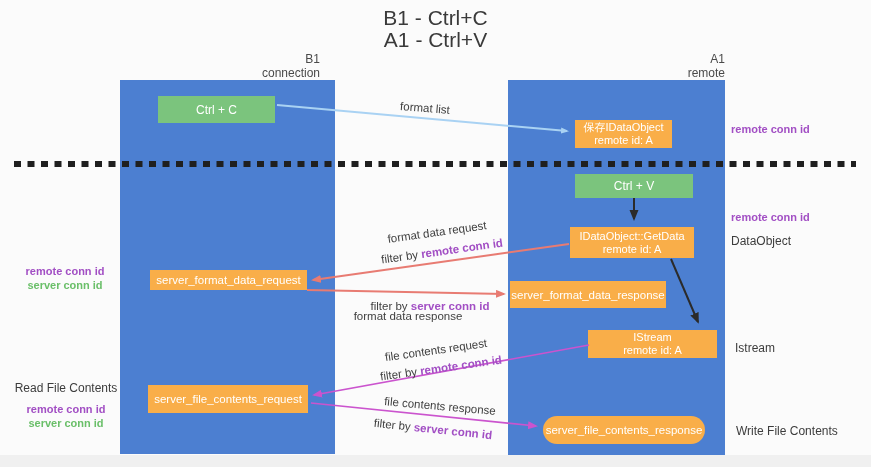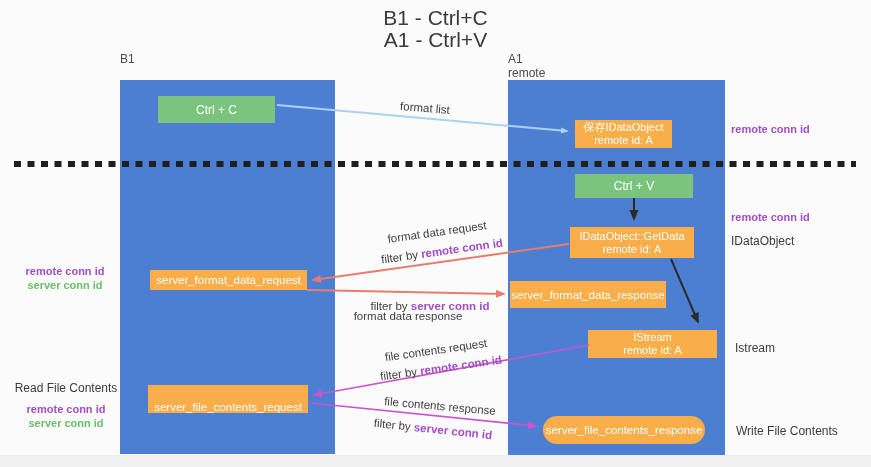--- a/index.html
+++ b/index.html
@@ -7,21 +7,21 @@
   body { font-family:"Liberation Sans", sans-serif; }
   #stage {
     position:relative; width:871px; height:467px;
     background:#fbfbfb; overflow:hidden;
   }
   .title {
     position:absolute; top:7px; left:0; width:871px;
     text-align:center; font-size:21px; line-height:22px; color:#3a3a3a;
   }
   .lane-header {
-    position:absolute; text-align:left; font-size:12px; line-height:14px; color:#4a4a4a;
+    position:absolute; text-align:right; font-size:12px; line-height:14px; color:#4a4a4a;
   }
   .lane {
     position:absolute; background:#4c7fd1;
   }
   .node {
     position:absolute; display:flex; flex-direction:column;
     align-items:center; justify-content:center;
     color:#ffffff; text-align:center;
   }
   .node.green { background:#7bc47d; font-size:12px; }
@@ -46,36 +46,37 @@
 
 <div id="stage">
 
   <div class="title">
     <div>B1 - Ctrl+C</div>
     <div>A1 - Ctrl+V</div>
   </div>
 
   <div class="lane-header" style="left:120px; top:52px; width:200px;">
     <div>B1</div>
+    <div>connection</div>
   </div>
   <div class="lane-header" style="left:508px; top:52px; width:217px;">
     <div>A1</div>
     <div>remote</div>
   </div>
 
   <div class="lane" style="left:120px; top:80px; width:215px; height:374px;"></div>
   <div class="lane" style="left:508px; top:80px; width:217px; height:375px;"></div>
 
   <div class="node green" style="left:158px; top:96px; width:117px; height:27px;justify-content:center;">
     <span>Ctrl + C</span>
   </div>
   <div class="node orange single" style="left:150px; top:270px; width:157px; height:20px;">
     <span>server_format_data_request</span>
   </div>
-  <div class="node orange single" style="left:148px; top:385px; width:160px; height:28px;justify-content:flex-end;">
+  <div class="node orange single" style="left:148px; top:385px; width:160px; height:28px;">
     <span>server_file_contents_request</span>
   </div>
 
   <div class="node orange" style="left:575px; top:120px; width:97px; height:28px;">
     <span class="l1">保存IDataObject</span>
     <span class="l2">remote id: A</span>
   </div>
   <div class="node green" style="left:575px; top:174px; width:118px; height:24px;">
     <span>Ctrl + V</span>
   </div>
@@ -172,18 +173,18 @@
     <div class="accent-green">server conn id</div>
   </div>
   <div class="margin-group" style="left:14px; top:381px; width:104px;">
     <div class="margin-label black" style="position:static;">Read File Contents</div>
     <div class="accent-purple" style="margin-top:7px;">remote conn id</div>
     <div class="accent-green">server conn id</div>
   </div>
 
   <div class="margin-label accent-purple" style="left:731px; top:123px;">remote conn id</div>
   <div class="margin-label accent-purple" style="left:731px; top:211px;">remote conn id</div>
-  <div class="margin-label black" style="left:731px; top:234px;">IDataObject</div>
+  <div class="margin-label black" style="left:731px; top:234px;">DataObject</div>
   <div class="margin-label black" style="left:735px; top:341px;">Istream</div>
   <div class="margin-label black" style="left:736px; top:424px;">Write File Contents</div>
 
   <div class="footer-strip"></div>
 </div>
 
 </body></html>

